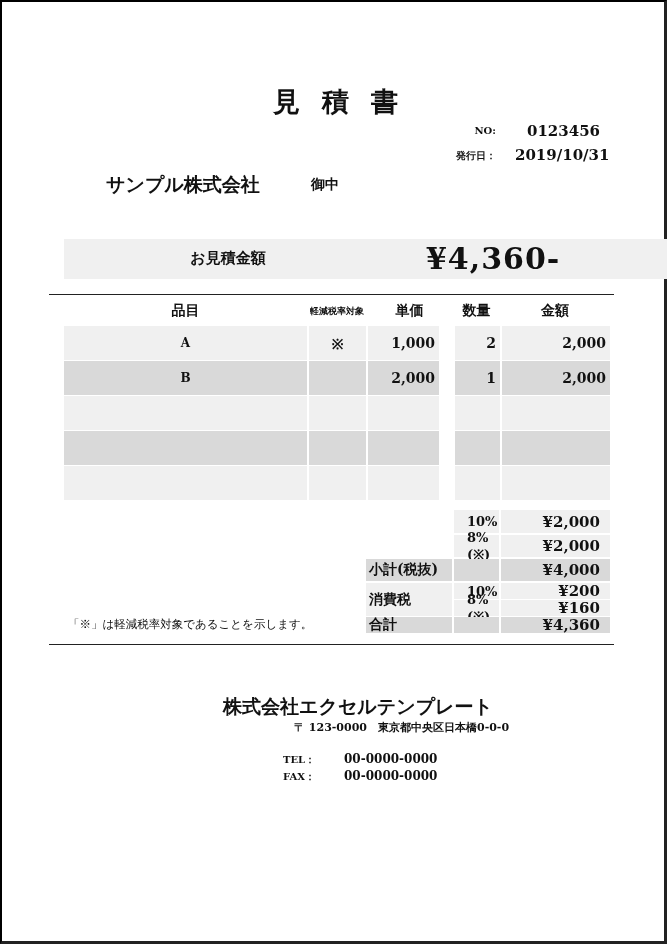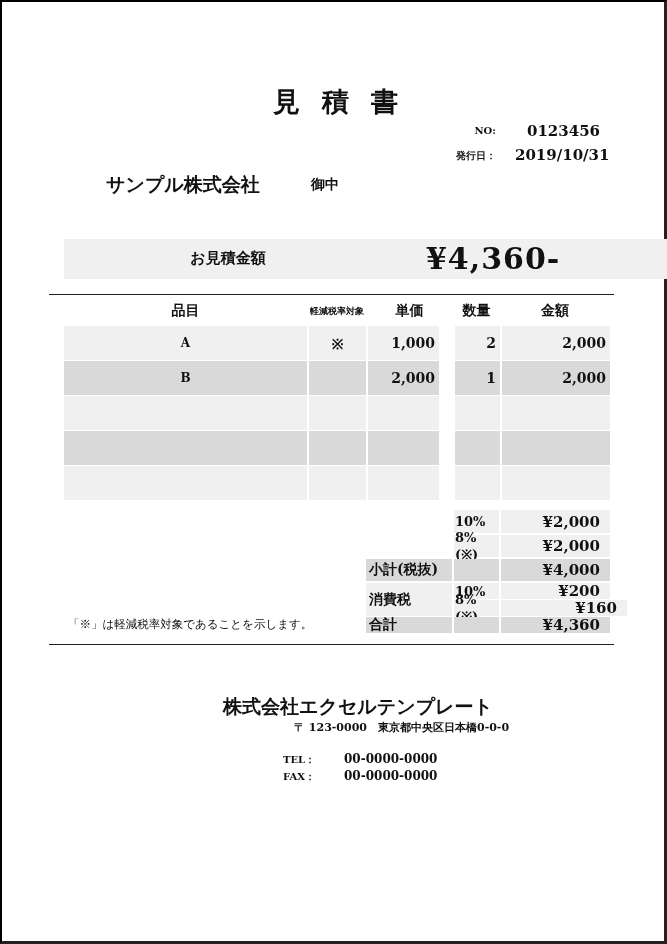--- a/index.html
+++ b/index.html
@@ -35,21 +35,21 @@
     .c-tax  { left: 245px; width: 57px; justify-content: center; }
     .c-price{ left: 304px; width: 71px; justify-content: flex-end; text-align: center; }
     .c-qty  { left: 391px; width: 45px; justify-content: flex-end; }
     .c-amt  { left: 438px; width: 108px; justify-content: flex-end; }
 
     .sum { left: 364px; width: 244px; }
     .scell { position: absolute; display: flex; align-items: center; font-weight: bold; }
     .s-light { background: #f0f0f0; }
     .s-dark { background: #d9d9d9; }
     .s-label { font-size: 14px; padding-left: 3px; }
-    .s-rate { font-size: 13px; padding-left: 1px; }
+    .s-rate { font-size: 13px; padding-left: 13px; }
     .s-val { font-size: 15px; justify-content: flex-end; padding-right: 10px; }
 
     .note { left: 66px; top: 615px; font-size: 11.5px; }
 
     .company { left: 0; width: 667px; top: 692px; text-align: center; font-size: 19px; font-weight: bold; padding-left: 45px; }
     .address { left: 292px; top: 718px; font-size: 11px; font-weight: bold; }
     .contact-label { left: 281px; font-size: 10px; font-weight: bold; }
     .contact-value { left: 342px; font-size: 12px; font-weight: bold; }
   </style>
 </head>
@@ -127,21 +127,21 @@
     <div class="scell s-light s-val" style="left:135px; top:25px; width:109px; height:22px;">¥2,000</div>
 
     <div class="scell s-dark s-label" style="left:0; top:49px; width:86px; height:22px;">小計(税抜)</div>
     <div class="scell s-dark" style="left:88px; top:49px; width:45px; height:22px;"></div>
     <div class="scell s-dark s-val" style="left:135px; top:49px; width:109px; height:22px;">¥4,000</div>
 
     <div class="scell s-light s-label" style="left:0; top:73px; width:86px; height:33px;">消費税</div>
     <div class="scell s-light s-rate" style="left:88px; top:73px; width:45px; height:16px;">10%</div>
     <div class="scell s-light s-val" style="left:135px; top:73px; width:109px; height:16px;">¥200</div>
     <div class="scell s-light s-rate" style="left:88px; top:90px; width:45px; height:16px;">8%(※)</div>
-    <div class="scell s-light s-val" style="left:135px; top:90px; width:126px; height:16px;">¥160</div>
+    <div class="scell s-light s-val" style="left:135px; top:90px; width:109px; height:16px;">¥160</div>
 
     <div class="scell s-dark s-label" style="left:0; top:107px; width:86px; height:16px;">合計</div>
     <div class="scell s-dark" style="left:88px; top:107px; width:45px; height:16px;"></div>
     <div class="scell s-dark s-val" style="left:135px; top:107px; width:109px; height:16px;padding-left:32px;">¥4,360</div>
   </div>
 
   <div class="abs note">「※」は軽減税率対象であることを示します。</div>
 
   <div class="abs rule" style="top:642px;"></div>
 

